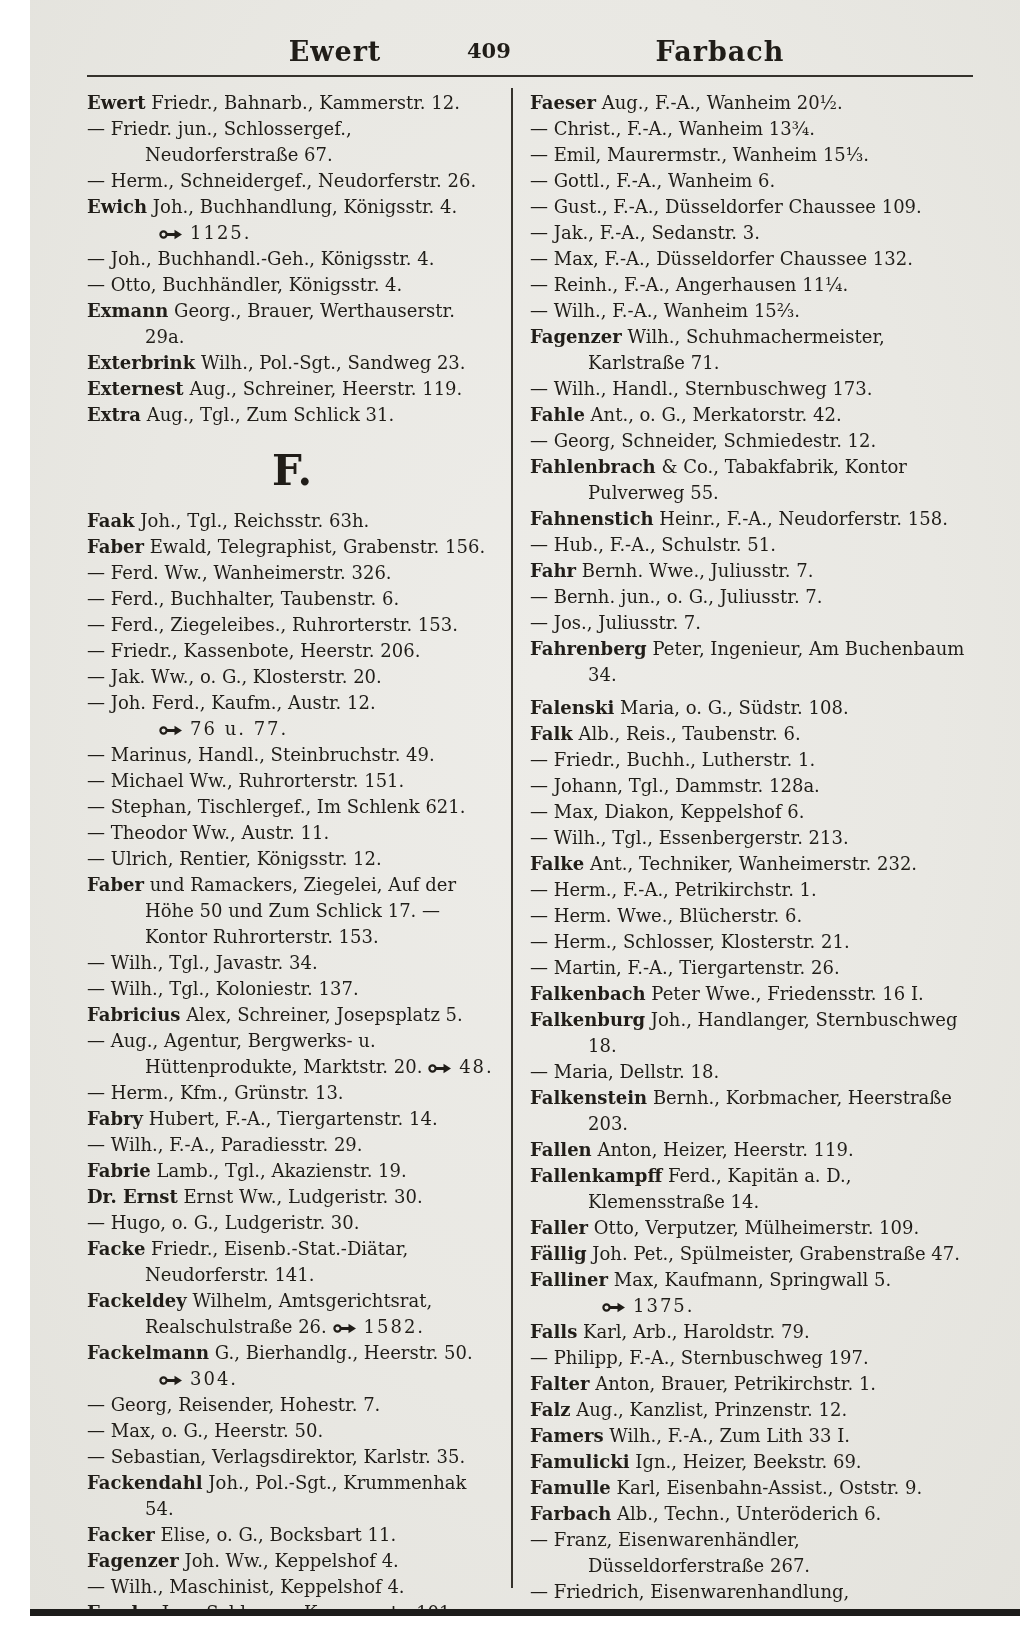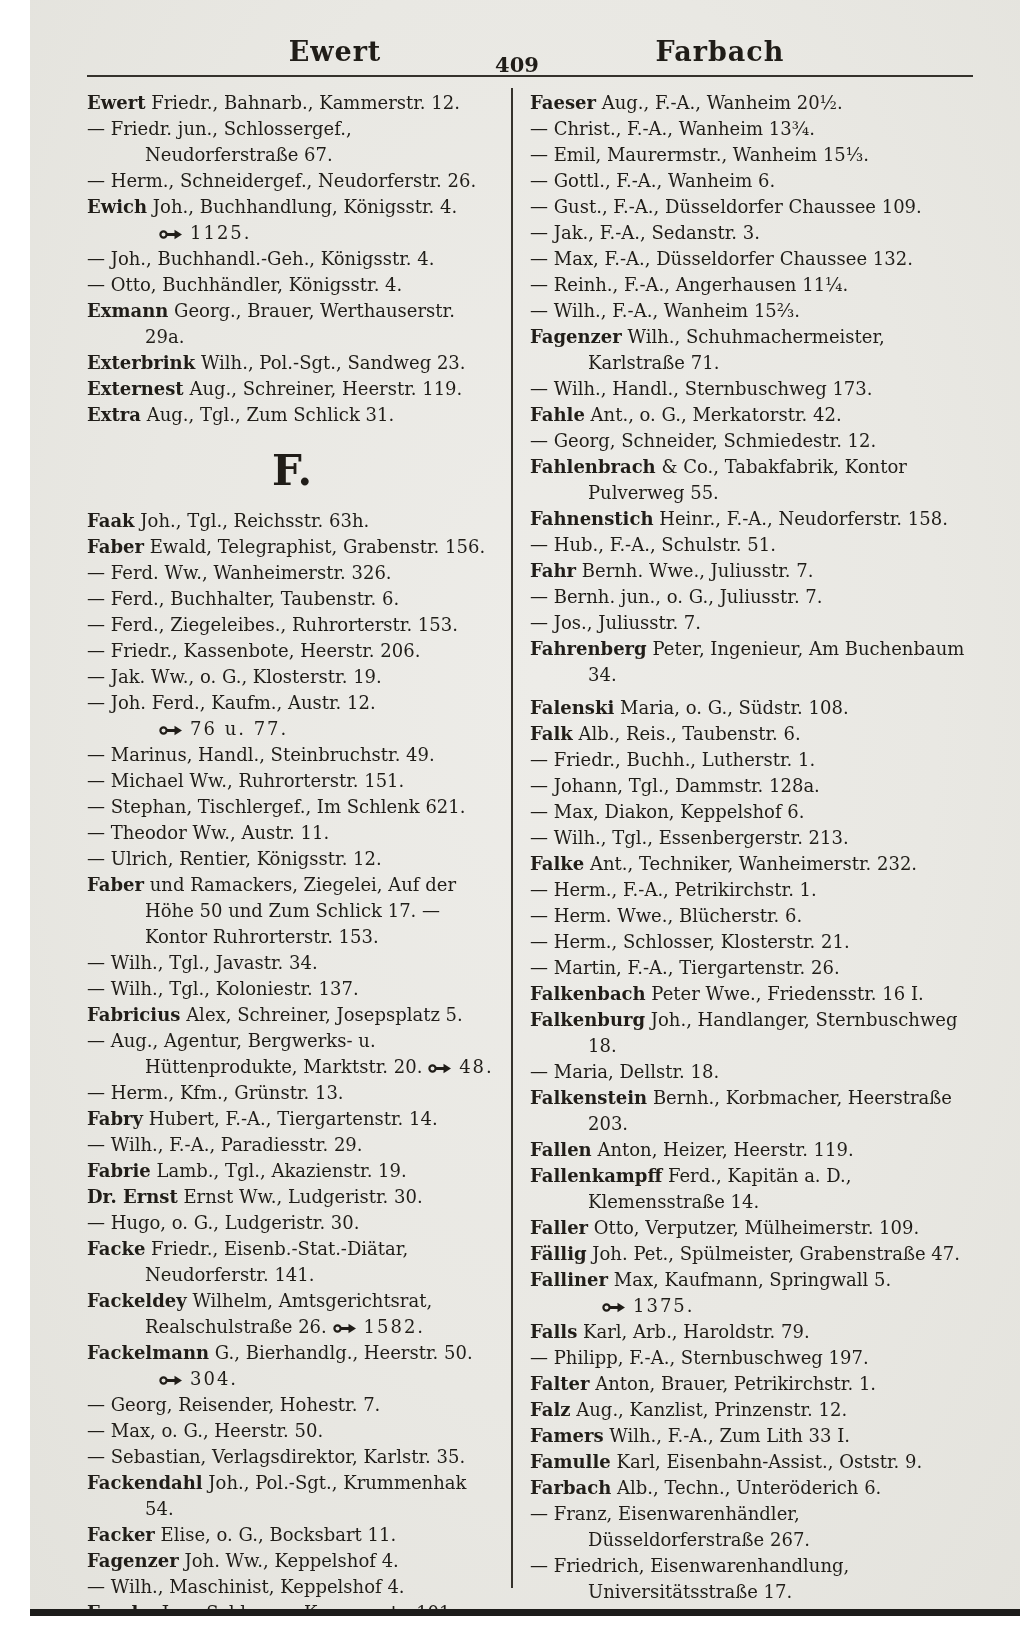--- a/index.html
+++ b/index.html
@@ -13,22 +13,22 @@
     margin-left:30px;
   }
   .hdr-word {
     position:absolute; top:36px;
     font-size:27px; font-weight:bold; letter-spacing:1px;
     text-align:center;
   }
   .hdr-left  { left:150px; width:310px; }
   .hdr-right { left:545px; width:290px; }
   .hdr-num   {
-    position:absolute; top:52px; left:437px; width:100px;
-    text-align:center; font-size:21px; font-weight:bold;
+    position:absolute; top:38px; left:437px; width:100px;
+    text-align:left; font-size:21px; font-weight:bold;
   }
   .header-rule {
     position:absolute; top:75px; left:57px; width:886px; height:2px;
     background:#35322c;
   }
   .column-divider {
     position:absolute; top:88px; left:481px; width:2px; height:1500px;
     background:#35322c;
   }
   .col {
@@ -81,21 +81,21 @@
       <div class="entry"><span class="head">Exterbrink</span> <span>Wilh., Pol.-Sgt., Sandweg 23.</span></div>
       <div class="entry"><span class="head">Externest</span> <span>Aug., Schreiner, Heerstr. 119.</span></div>
       <div class="entry"><span class="head">Extra</span> <span>Aug., Tgl., Zum Schlick 31.</span></div>
       <div class="section-heading">F.</div>
       <div class="entry"><span class="head">Faak</span> <span>Joh., Tgl., Reichsstr. 63h.</span></div>
       <div class="entry"><span class="head">Faber</span> <span>Ewald, Telegraphist, Grabenstr. 156.</span></div>
       <div class="entry"><span>— Ferd. Ww., Wanheimerstr. 326.</span></div>
       <div class="entry"><span>— Ferd., Buchhalter, Taubenstr. 6.</span></div>
       <div class="entry"><span>— Ferd., Ziegeleibes., Ruhrorterstr. 153.</span></div>
       <div class="entry"><span>— Friedr., Kassenbote, Heerstr. 206.</span></div>
-      <div class="entry"><span>— Jak. Ww., o. G., Klosterstr. 19.</span></div>
+      <div class="entry"><span>— Jak. Ww., o. G., Klosterstr. 20.</span></div>
       <div class="entry"><span>— Joh. Ferd., Kaufm., Austr. 12.</span><br><span class="phone-icon phone-indent"><svg width="24" height="11" viewBox="0 0 24 11">
             <circle cx="4.5" cy="5.5" r="3.1" fill="none" stroke="currentColor" stroke-width="2.2"></circle>
             <rect x="7.5" y="4" width="8.5" height="3" fill="currentColor"></rect>
             <path d="M15.5 0.8 L23 5.5 L15.5 10.2 Z" fill="currentColor"></path>
           </svg></span><span class="phone-number">76 u. 77.</span></div>
       <div class="entry"><span>— Marinus, Handl., Steinbruchstr. 49.</span></div>
       <div class="entry"><span>— Michael Ww., Ruhrorterstr. 151.</span></div>
       <div class="entry"><span>— Stephan, Tischlergef., Im Schlenk 621.</span></div>
       <div class="entry"><span>— Theodor Ww., Austr. 11.</span></div>
       <div class="entry"><span>— Ulrich, Rentier, Königsstr. 12.</span></div>
@@ -177,19 +177,20 @@
       <div class="entry"><span class="head">Falliner</span> <span>Max, Kaufmann, Springwall 5.</span><br><span class="phone-icon phone-indent"><svg width="24" height="11" viewBox="0 0 24 11">
             <circle cx="4.5" cy="5.5" r="3.1" fill="none" stroke="currentColor" stroke-width="2.2"></circle>
             <rect x="7.5" y="4" width="8.5" height="3" fill="currentColor"></rect>
             <path d="M15.5 0.8 L23 5.5 L15.5 10.2 Z" fill="currentColor"></path>
           </svg></span><span class="phone-number">1375.</span></div>
       <div class="entry"><span class="head">Falls</span> <span>Karl, Arb., Haroldstr. 79.</span></div>
       <div class="entry"><span>— Philipp, F.-A., Sternbuschweg 197.</span></div>
       <div class="entry"><span class="head">Falter</span> <span>Anton, Brauer, Petrikirchstr. 1.</span></div>
       <div class="entry"><span class="head">Falz</span> <span>Aug., Kanzlist, Prinzenstr. 12.</span></div>
       <div class="entry"><span class="head">Famers</span> <span>Wilh., F.-A., Zum Lith 33 I.</span></div>
+      <div class="entry"><span class="head">Famulicki</span> <span>Ign., Heizer, Beekstr. 69.</span></div>
       <div class="entry"><span class="head">Famulle</span> <span>Karl, Eisenbahn-Assist., Oststr. 9.</span></div>
       <div class="entry"><span class="head">Farbach</span> <span>Alb., Techn., Unteröderich 6.</span></div>
       <div class="entry"><span>— Franz, Eisenwarenhändler, Düsseldorferstraße 267.</span></div>
       <div class="entry"><span>— Friedrich, Eisenwarenhandlung, Universitätsstraße 17.</span></div>
     </div>
   <div class="scan-edge-bottom"></div>
 </div>
 
 </body></html>

